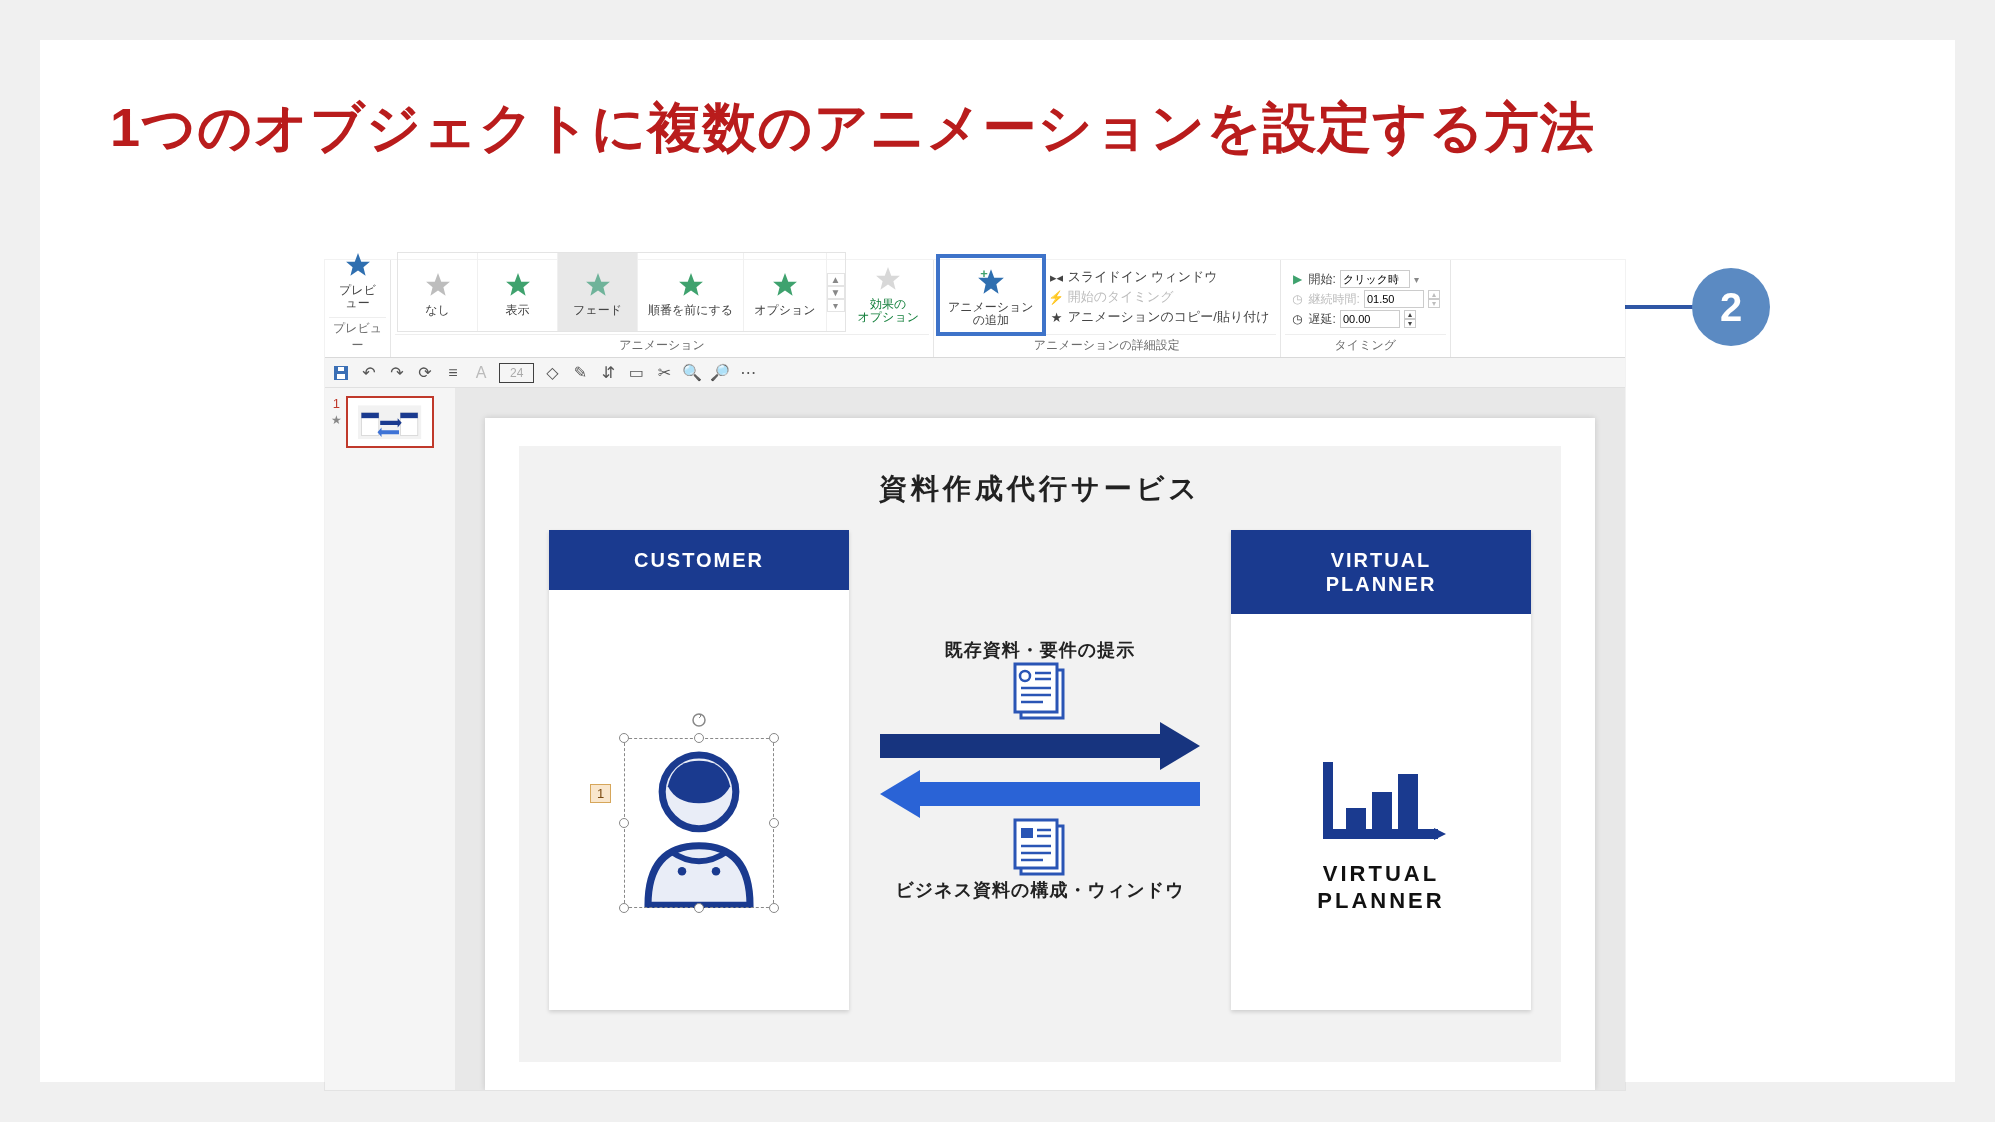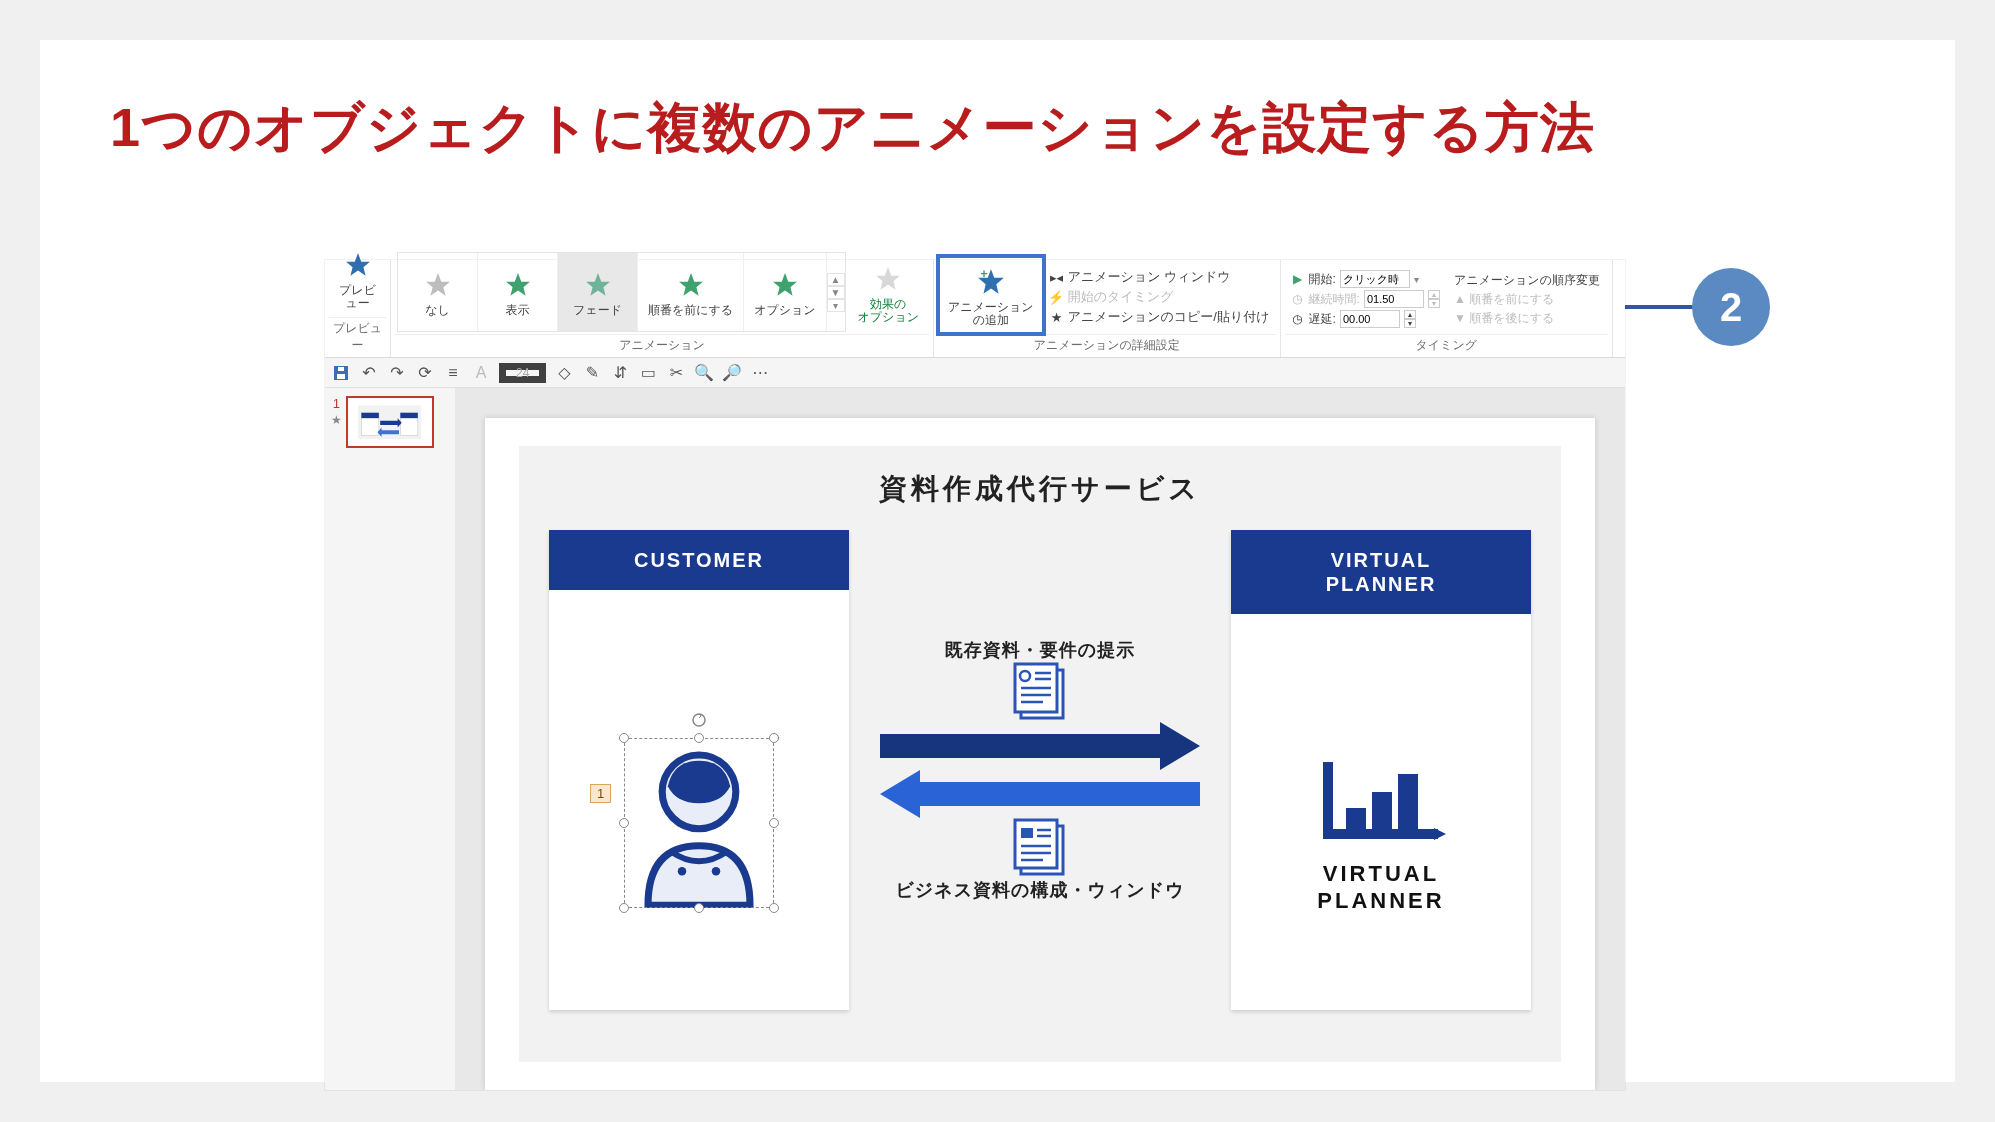--- a/index.html
+++ b/index.html
@@ -138,21 +138,21 @@
   .qat {
     height: 30px;
     background: #f5f5f5;
     display: flex;
     align-items: center;
     padding: 0 6px;
     gap: 8px;
     border-bottom: 1px solid #e0e0e0;
   }
   .qat .qbtn { width:20px;height:20px; display:flex;align-items:center;justify-content:center; color:#555; }
-  .qat .fontsize{ border:7px solid #404040; padding:0 10px; height:20px; font-size:12px; display:flex;align-items:center;color:#aaa;}
+  .qat .fontsize{ border:1px solid #404040; padding:0 10px; height:20px; font-size:12px; display:flex;align-items:center;color:#aaa;}
 
   
   .workspace {
     position: absolute;
     top: 128px; left:0; right:0; bottom:0;
     background: #e8e8e8;
     display: flex;
   }
   .thumbs {
     width: 130px;
@@ -318,21 +318,21 @@
                   <polygon points="14,2 17,10 26,10 19,16 21,25 14,20 7,25 9,16 2,10 11,10" fill="#2f6fb0"></polygon>
                   <text x="4" y="10" font-size="12" fill="#3fa26e" font-weight="bold">+</text>
                 </svg>
             </div>
             <div class="rlabel" style="white-space:pre-line">アニメーション
 の追加</div>
           </div>
           <div class="details-list">
             <div class="line">
               <span class="tiny-icon">▸◂</span>
-              <span>アニメーション ウィンドウ</span>
+              <span>スライドイン ウィンドウ</span>
             </div>
             <div class="line dim">
               <span class="tiny-icon">⚡</span>
               <span>開始のタイミング</span>
             </div>
             <div class="line">
               <span class="tiny-icon">★</span>
               <span>アニメーションのコピー/貼り付け</span>
             </div>
           </div>
@@ -360,25 +360,20 @@
             </div>
             <div class="row">
               <span class="tiny-icon">◷</span>
               <span>遅延:</span>
               <input value="00.00" style="">
               <div class="spin">
                   <div>▴</div>
                   <div>▾</div>
                 </div>
             </div>
-          </div>
-          <div class="order-rows">
-            <div class="hdr">アニメーションの順序変更</div>
-            <div>▲ <span>順番を前にする</span></div>
-            <div>▼ <span>順番を後にする</span></div>
           </div>
         </div>
         <div class="group-label">タイミング</div>
       </div>
     </div>
 
     <div class="qat">
       <div class="qbtn">
           <svg width="16" height="16" viewBox="0 0 16 16">
             <rect x="1" y="1" width="14" height="14" fill="#3b6fb5"></rect>

